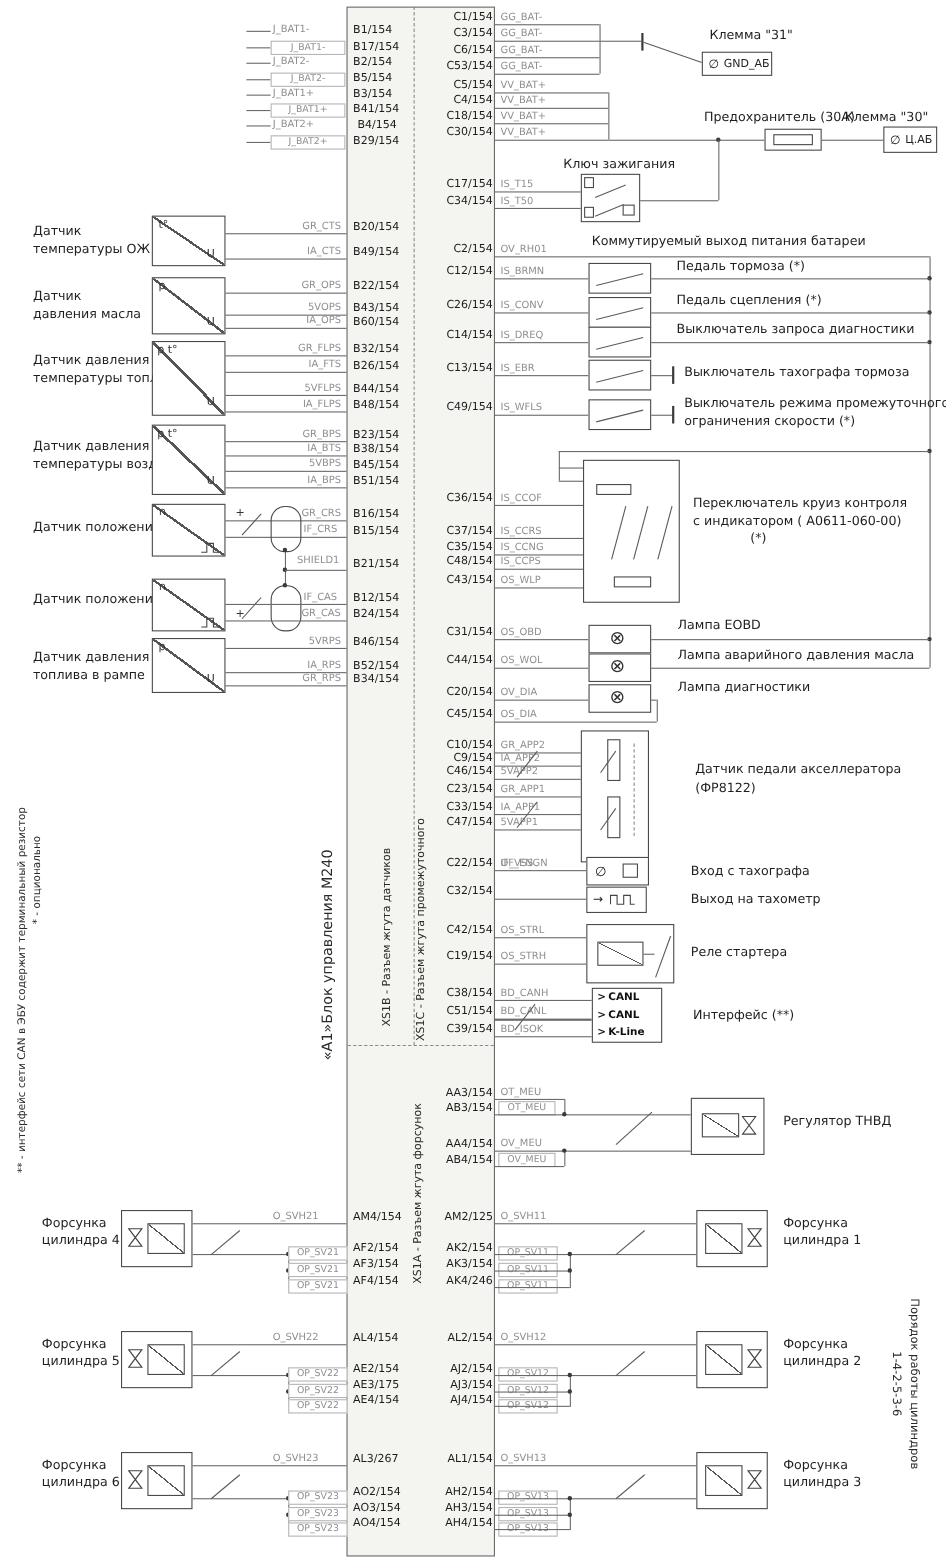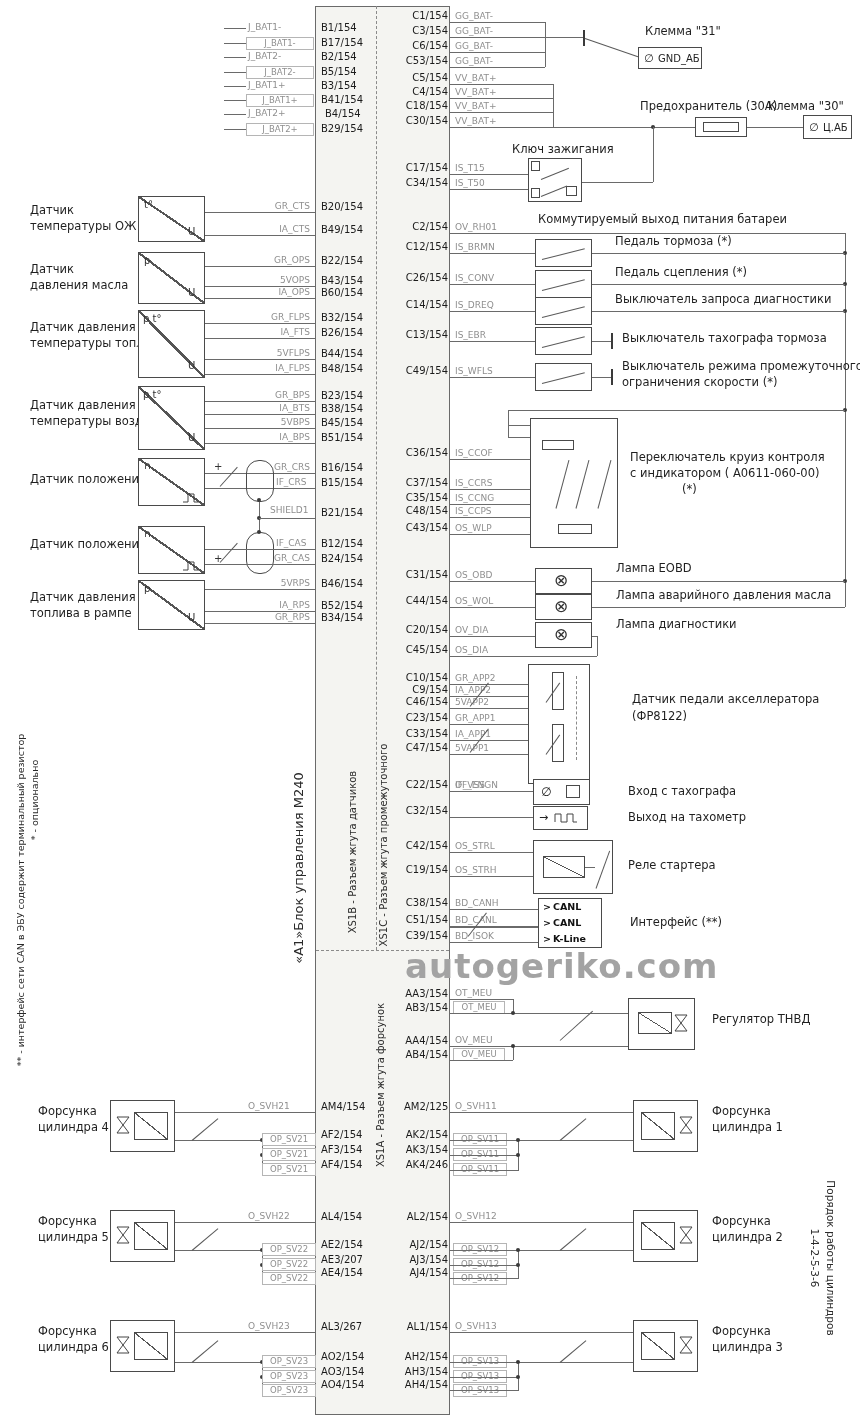--- a/index.html
+++ b/index.html
@@ -35,21 +35,20 @@
 
 <div id="c">
 
   <div class="bx" style="left:315px;top:6px;width:135px;height:1409px;background:#f4f4f1;border-color:#6a6a6a"></div>
   <div class="dash" style="left:376px;top:6px;height:944px"></div>
   <div class="dashh" style="left:316px;top:950px;width:133px"></div>
   <div class="vt" style="left:298px;top:868px;font-size:13px">«А1»Блок управления М240</div>
   <div class="vt" style="left:352px;top:852px;font-size:10px">XS1B - Разъем жгута датчиков</div>
   <div class="vt" style="left:383px;top:845px;font-size:10px">XS1C - Разъем жгута промежуточного</div>
   <div class="vt" style="left:380px;top:1085px;font-size:10px">XS1A - Разъем жгута форсунок</div>
-  <div class="wm" style="left:405px;top:946px">autogeriko.com</div>
   <div class="vt" style="left:20px;top:900px;font-size:9.5px">** - интерфейс сети CAN в ЭБУ содержит терминальный резистор</div>
   <div class="vt" style="left:34px;top:800px;font-size:9.5px">* - опционально</div>
   <div class="vt90" style="left:831px;top:1258px;font-size:10.5px">Порядок работы цилиндров</div>
   <div class="vt90" style="left:815px;top:1258px;font-size:10.5px">1-4-2-5-3-6</div>
 
   <div class="w" style="left:224px;top:28px;width:22px"></div>
   <div class="t sg" style="left:248px;top:22px">J_BAT1-</div>
   <div class="t pin" style="left:321px;top:22px">B1/154</div>
   <div class="w" style="left:224px;top:43px;width:22px"></div>
   <div class="t sgb" style="left:246px;top:37px;width:66px">J_BAT1-</div>
@@ -531,21 +530,21 @@
   <div class="dl" style="left:192px;top:1250px;width:34px;transform:rotate(-40deg)"></div>
   <div class="dot" style="left:262px;top:1250px"></div>
   <div class="dot" style="left:262px;top:1265px"></div>
   <div class="w v" style="left:262px;top:1250px;height:29px"></div>
   <div class="w" style="left:262px;top:1265px;width:53px"></div>
   <div class="w" style="left:262px;top:1278px;width:53px"></div>
   <div class="t sgb" style="left:262px;top:1243px;width:52px">OP_SV22</div>
   <div class="t sgb" style="left:262px;top:1258px;width:52px">OP_SV22</div>
   <div class="t sgb" style="left:262px;top:1272px;width:52px">OP_SV22</div>
   <div class="t pin" style="left:321px;top:1239px">AE2/154</div>
-  <div class="t pin" style="left:321px;top:1254px">AE3/207</div>
+  <div class="t pin" style="left:321px;top:1254px">AE3/175</div>
   <div class="t pin" style="left:321px;top:1267px">AE4/154</div>
 
   <div class="t pin pinr" style="left:404px;top:1211px">AL2/154</div>
   <div class="t sg" style="left:455px;top:1211px">O_SVH12</div>
   <div class="w" style="left:450px;top:1222px;width:183px"></div>
   <div class="t pin pinr" style="left:404px;top:1239px">AJ2/154</div>
   <div class="t pin pinr" style="left:404px;top:1254px">AJ3/154</div>
   <div class="t pin pinr" style="left:404px;top:1267px">AJ4/154</div>
   <div class="t sgb" style="left:453px;top:1243px;width:52px">OP_SV12</div>
   <div class="t sgb" style="left:453px;top:1258px;width:52px">OP_SV12</div>

